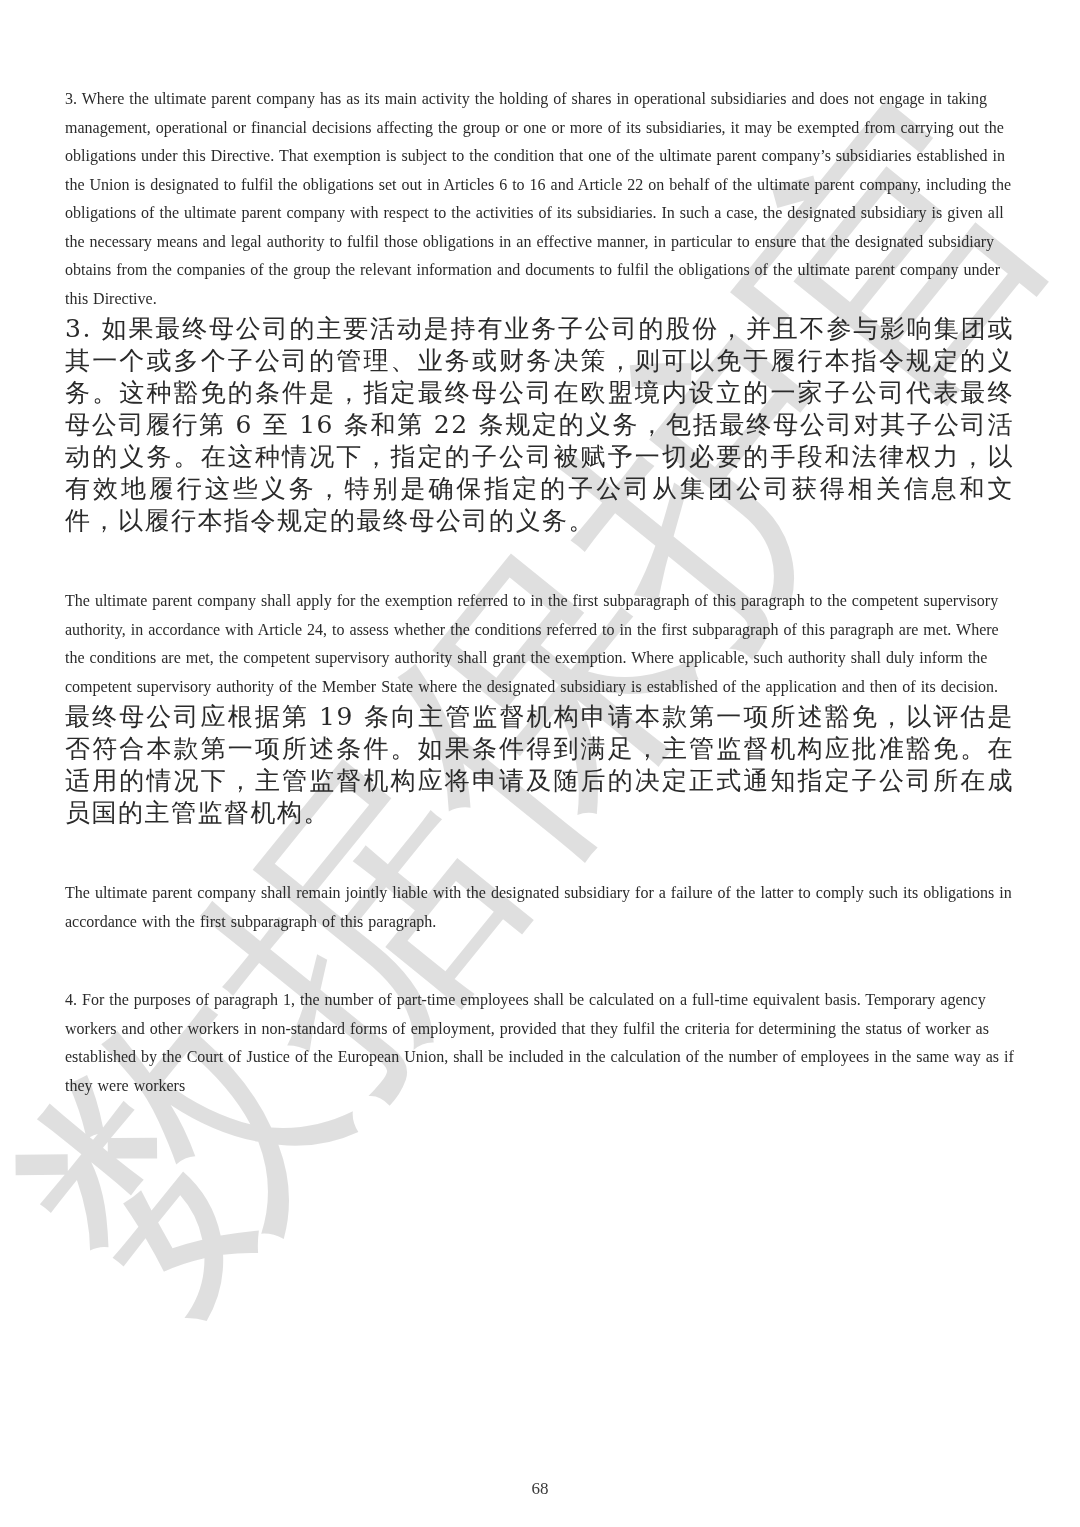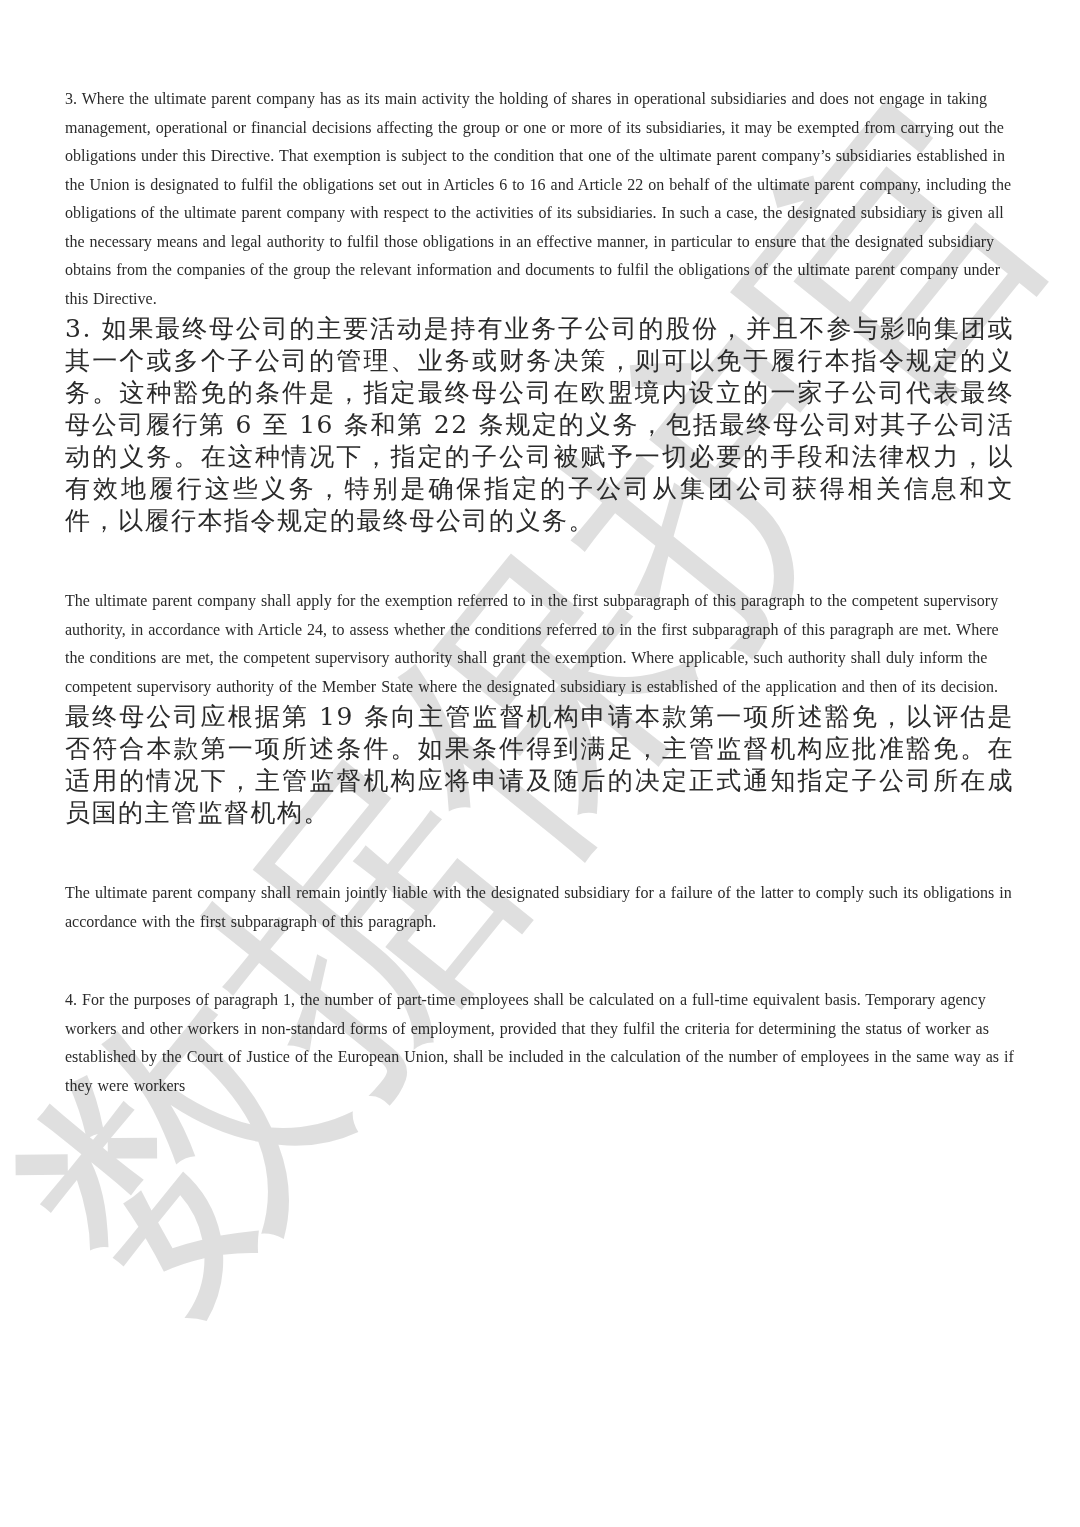--- a/index.html
+++ b/index.html
@@ -93,14 +93,17 @@
     <section class="group">
       <p class="en">The ultimate parent company shall remain jointly liable with the designated subsidiary for a failure of the latter to comply such its obligations in accordance with the first subparagraph of this paragraph.</p>
     </section>
 
     <section class="group last">
       <p class="en">4.   For the purposes of paragraph 1, the number of part-time employees shall be calculated on a full-time equivalent basis. Temporary agency workers and other workers in non-standard forms of employment, provided that they fulfil the criteria for determining the status of worker as established by the Court of Justice of the European Union, shall be included in the calculation of the number of employees in the same way as if they were workers</p>
     </section>
 
   </main>
 
+  <footer class="footer">
+    <span class="page-number">68</span>
+  </footer>
 
 </div>
 
 </body></html>

